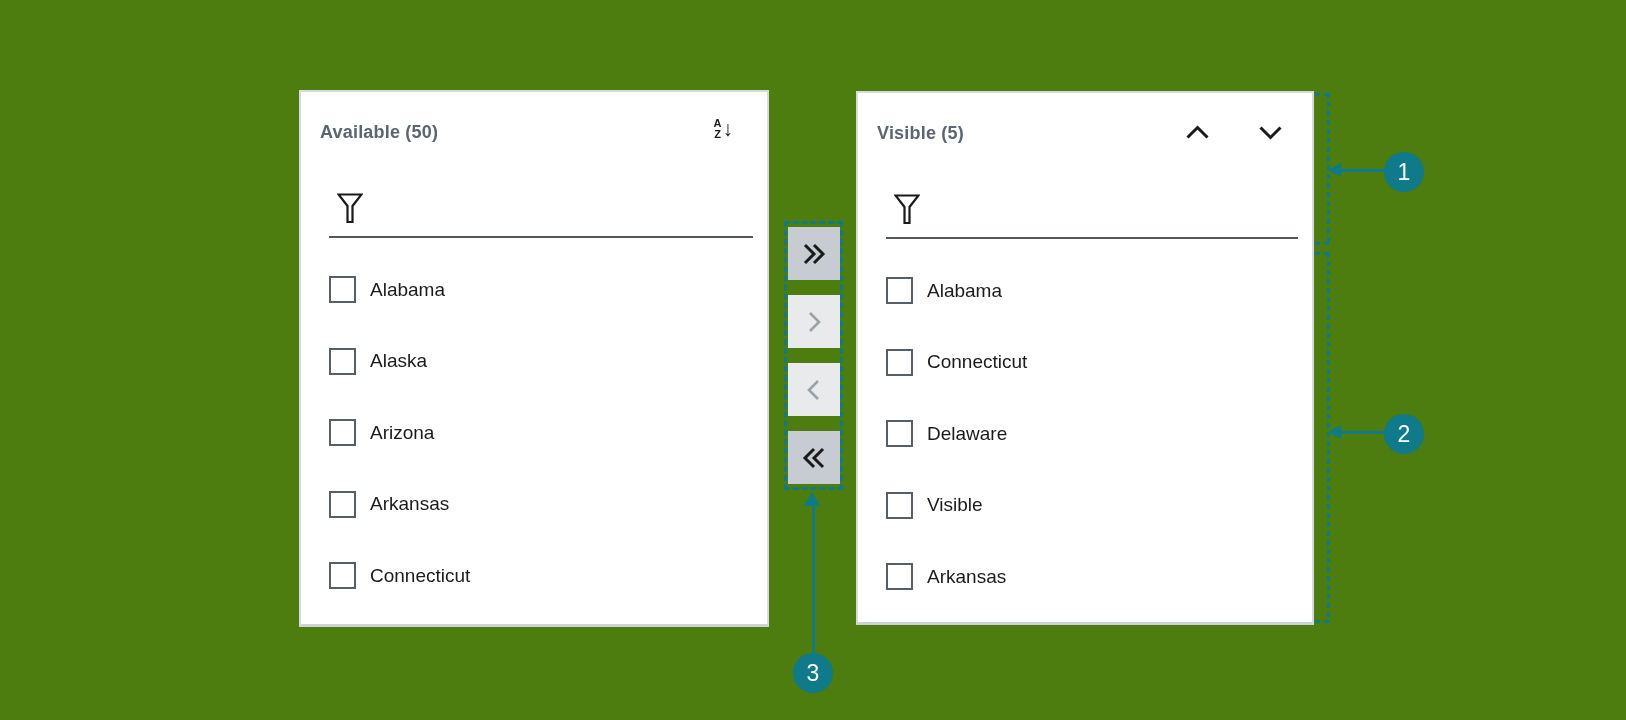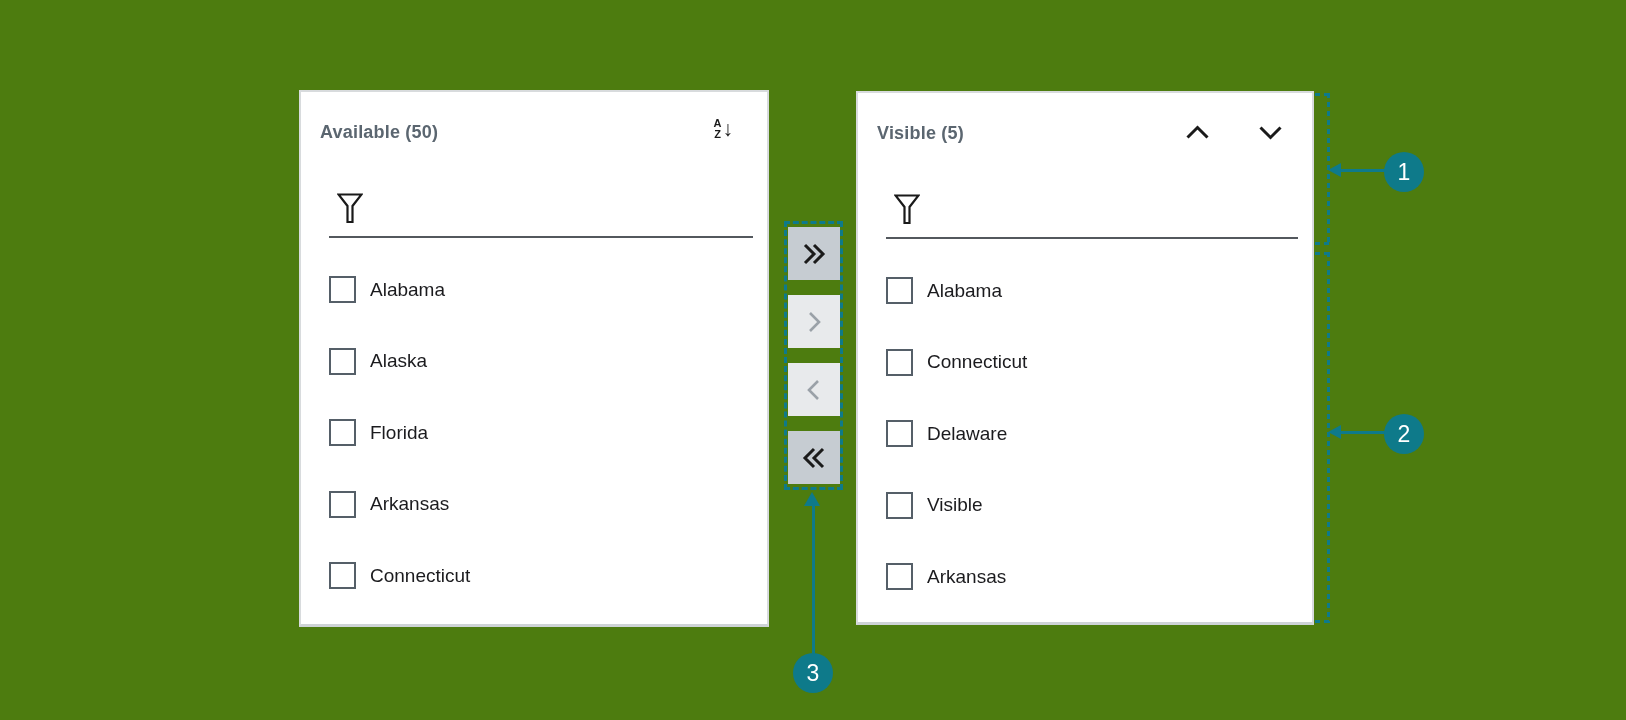--- a/index.html
+++ b/index.html
@@ -128,21 +128,21 @@
       <div class="row">
         <span class="checkbox"></span>
         <span class="item-label">Alabama</span>
       </div>
       <div class="row">
         <span class="checkbox"></span>
         <span class="item-label">Alaska</span>
       </div>
       <div class="row">
         <span class="checkbox"></span>
-        <span class="item-label">Florida</span>
+        <span class="item-label">Arizona</span>
       </div>
       <div class="row">
         <span class="checkbox"></span>
         <span class="item-label">Arkansas</span>
       </div>
       <div class="row">
         <span class="checkbox"></span>
         <span class="item-label">Connecticut</span>
       </div>
     </div>

